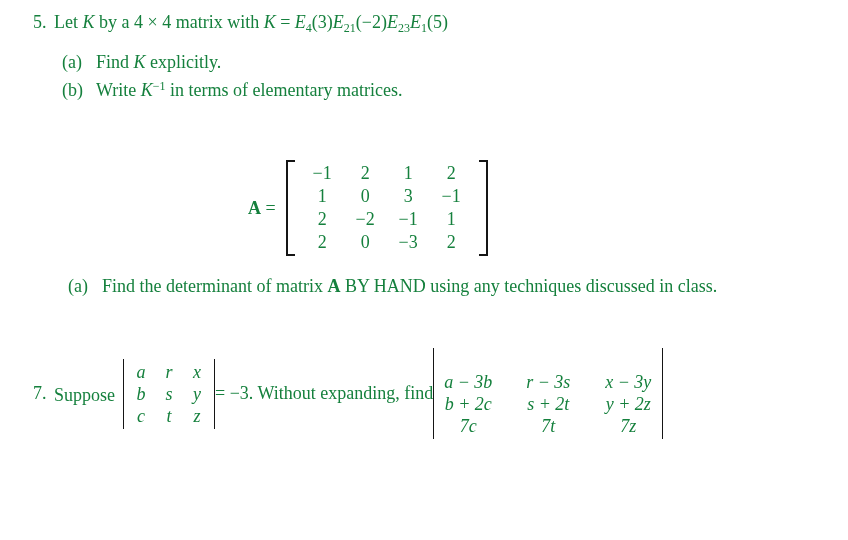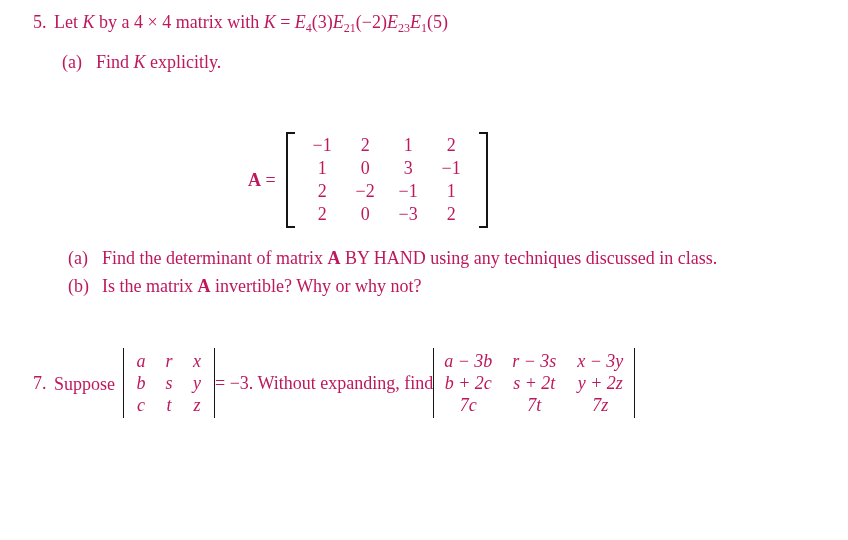--- a/index.html
+++ b/index.html
@@ -1,21 +1,21 @@
 <!DOCTYPE html>
 <html><head>
 <meta charset="utf-8">
 <style>
   html, body { margin: 0; padding: 0; background: #ffffff; }
   .page {
     position: relative;
     width: 848px;
     height: 528px;
     background: #ffffff;
-    color: #be185d;
+    color: #15803d;
     font-family: "Liberation Serif", "DejaVu Serif", serif;
     font-size: 18px;
     overflow: hidden;
   }
   .mvar { font-style: italic; font-family: "Liberation Serif", "DejaVu Serif", serif; }
   .mbold { font-weight: 700; font-style: normal; }
   sup.msup { font-size: 12px; vertical-align: 6px; line-height: 0; }
   sub.msub { font-size: 12px; vertical-align: -4px; line-height: 0; }
 
   .problem { margin-left: 33px; }
@@ -44,34 +44,35 @@
   .mat-cell { text-align: center; line-height: 23px; }
 
   .det {
     border-left: 1.5px solid #151515;
     border-right: 1.5px solid #151515;
     padding: 2px 6px;
     align-self: center;
   }
   .det-grid { display: grid; grid-auto-rows: 22px; align-items: center; }
   .det1 .det-grid { grid-template-columns: repeat(3, 22px); column-gap: 6px; }
-  .det2 .det-grid { grid-template-columns: repeat(3, 56px); column-gap: 10px; }
+  .det2 .det-grid { grid-template-columns: repeat(3, 56px); column-gap: 24px; margin-top: 21px; }
   .det-cell { text-align: center; font-style: italic; line-height: 22px; white-space: nowrap; }
   .p7-lead { margin: 3px 8px 0 0; }
   .p7-mid { margin: 0 0; white-space: nowrap; text-align: center; }
 </style>
 </head>
 <body>
 
 <div class="page">
 
   <div class="problem p5">
     <div class="prob-line"><span class="prob-num">5.</span><span>Let </span><span class="mvar">K</span><span> by a 4 × 4 matrix with </span><span class="mvar">K</span><span> = </span><span class="mvar">E</span><sub class="msub">4</sub><span>(3)</span><span class="mvar">E</span><sub class="msub">21</sub><span>(−2)</span><span class="mvar">E</span><sub class="msub">23</sub><span class="mvar">E</span><sub class="msub">1</sub><span>(5)</span></div>
     <div class="subitems">
       <div class="subitem"><span class="item-label">(a)</span><span>Find </span><span class="mvar">K</span><sup class="msup"></sup><span> explicitly.</span></div>
+      <div class="subitem"><span class="item-label">(b)</span><span>Write </span><span class="mvar">K</span><sup class="msup">−1</sup><span> in terms of elementary matrices.</span></div>
     </div>
   </div>
 
   <div class="problem p6">
 
     <div class="display-eq">
       <span class="mat-name"><span class="mbold">A</span> <span>=</span></span>
       <span class="bracket b-left"></span>
       <div class="mat-grid">
         <span class="mat-cell">−1</span>
@@ -89,21 +90,20 @@
         <span class="mat-cell">2</span>
         <span class="mat-cell">0</span>
         <span class="mat-cell">−3</span>
         <span class="mat-cell">2</span>
       </div>
       <span class="bracket b-right"></span>
     </div>
 
     <div class="subitems" style="margin-top:16px;margin-left:35px;">
       <div class="subitem"><span class="item-label">(a)</span><span>Find the determinant of matrix </span><span class="mbold">A</span><span> BY HAND using any techniques discussed in class.</span></div>
-      <div class="subitem"><span class="item-label">(b)</span><span>Is the matrix </span><span class="mbold">A</span><span> invertible? Why or why not?</span></div>
     </div>
   </div>
 
   <div class="problem p7">
     <span class="prob-num">7.</span>
     <span class="p7-lead">Suppose</span>
     <div class="det det1">
       <div class="det-grid">
         <span class="det-cell">a</span>
         <span class="det-cell">r</span>

